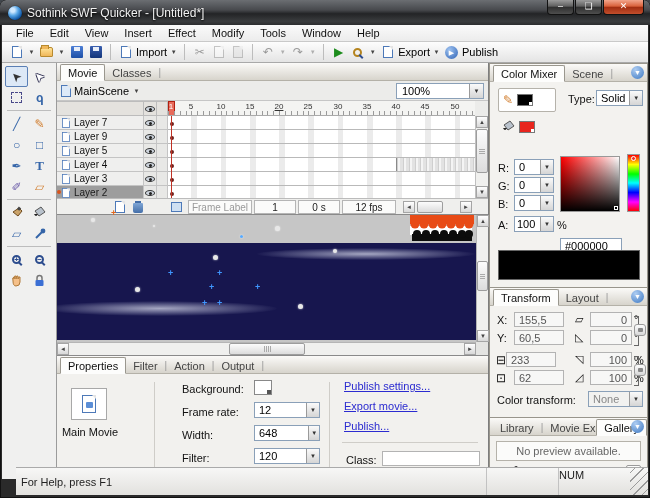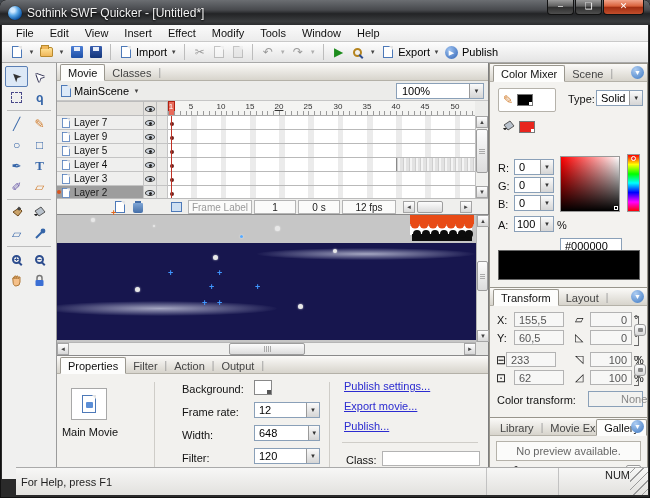--- a/index.html
+++ b/index.html
@@ -159,21 +159,21 @@
   .lockbtn::after{content:"";position:absolute;left:3px;top:3px;width:5px;height:4px;background:#888;border-radius:1px;}
   .sorticon{display:inline-flex;align-items:center;font-size:7px;font-weight:bold;color:#222;line-height:1;}
   .sorticon .stack{display:flex;flex-direction:column;}
   .sorticon .ar{color:#2255cc;font-size:9px;}
   .smallbtn{position:absolute;width:15px;height:12px;border:1px solid #9a9a9a;border-radius:2px;background:#fdfdfc;}
   .smallbtn::after{content:"";position:absolute;right:1px;bottom:1px;border:2px solid;border-color:transparent #555 #555 transparent;border-width:0 3px 3px 0;}
   .playtri{font-size:9px;color:#111;}
   
   .statusbar{position:absolute;left:16px;right:2px;bottom:3px;height:28px;background:linear-gradient(#f7f7f6,#e2e1de);border-top:1px solid #aaa;display:flex;align-items:center;font-size:11px;color:#222;}
   .statusbar .help{flex:1;padding-left:5px;}
-  .statusbar .cell{width:72px;text-align:right;border-left:1px solid #c2c2c2;height:100%;line-height:15px;}
+  .statusbar .cell{width:72px;text-align:left;border-left:1px solid #c2c2c2;height:100%;line-height:15px;}
   .grip{width:18px;height:100%;background:
      repeating-linear-gradient(135deg,transparent 0 3px,#9a9a9a 3px 4px,transparent 4px 6px);}
 </style>
 </head>
 <body>
 
 <div class="window">
 
   <div class="titlebar">
     <span class="appicon"></span>
@@ -686,21 +686,21 @@
         <span class="tfield" style="left:100px;top:64px;width:42px;text-align:right;">100</span>
         <span class="lbl" style="left:144px;top:66px;">%</span>
         <span class="lbl glyph" style="left:6px;top:84px;font-size:12px;">⊡</span>
         <span class="tfield" style="left:24px;top:82px;width:50px;">62</span>
         <span class="lbl glyph" style="left:85px;top:84px;font-size:11px;">◿</span>
         <span class="tfield" style="left:100px;top:82px;width:42px;text-align:right;">100</span>
         <span class="lbl" style="left:144px;top:84px;">%</span>
         <span class="bracket" style="right:8px;top:68px;height:30px;"></span>
         <span class="lockbtn" style="right:1px;top:76px;"></span>
         <span class="lbl" style="left:7px;top:106px;">Color transform:</span>
-        <span class="spin" style="left:98px;top:103px;width:55px;background:#f2f2f0;padding-left:28px;">
+        <span class="spin" style="left:98px;top:103px;width:55px;background:#f2f2f0;">
             <span class="val" style="color:#888;">None</span>
             <span class="btn">▼</span>
           </span>
       </div>
 
       <div class="panel" style="flex:1;">
         <div class="tabstrip">
           <span class="tab">Library</span>
           <span class="tabsep">|</span>
           <span class="tab" style="max-width:56px;overflow:hidden;white-space:nowrap;">Movie Exp</span>

